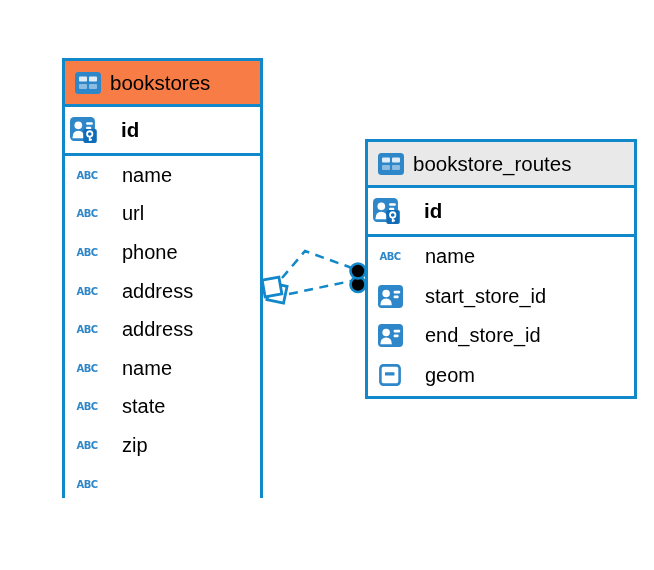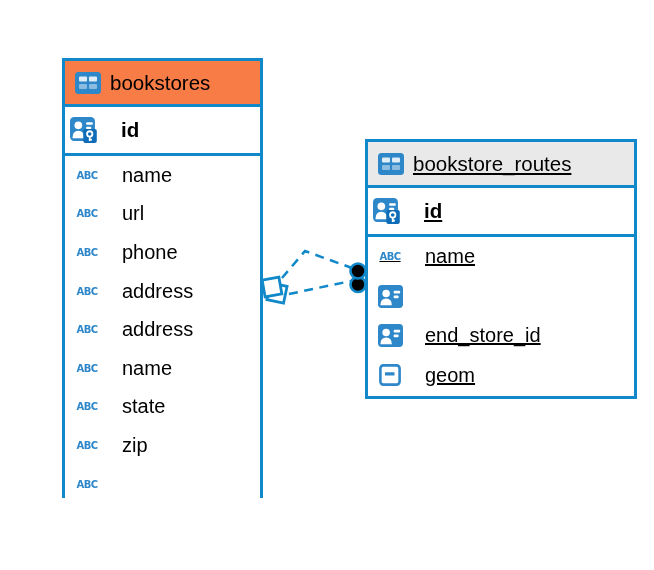--- a/index.html
+++ b/index.html
@@ -154,21 +154,21 @@
         <span class="icon-cell">
             <svg width="22" height="22">
               <use href="#sym-geom"></use>
             </svg>
           </span>
         <span class="col-label">geom</span>
       </div>
     </div>
   </div>
 
-  <div class="er-table" id="table-bookstore-routes" style="left:365px; top:139px; width:272px; height:260px;text-decoration:underline;">
+  <div class="er-table" id="table-bookstore-routes" style="left:365px; top:139px; width:272px; height:260px;">
     <div class="thead">
       <svg width="26" height="22">
           <use href="#sym-table"></use>
         </svg>
       <span>bookstore_routes</span>
     </div>
     <div class="pkrow">
       <svg width="27" height="26">
           <use href="#sym-pk"></use>
         </svg>
@@ -180,20 +180,21 @@
             <span class="abc">ABC</span>
           </span>
         <span class="col-label">name</span>
       </div>
       <div class="col-row">
         <span class="icon-cell">
             <svg width="25" height="23">
               <use href="#sym-fk"></use>
             </svg>
           </span>
+        <span class="col-label">start_store_id</span>
       </div>
       <div class="col-row">
         <span class="icon-cell">
             <svg width="25" height="23">
               <use href="#sym-fk"></use>
             </svg>
           </span>
         <span class="col-label">end_store_id</span>
       </div>
       <div class="col-row">

